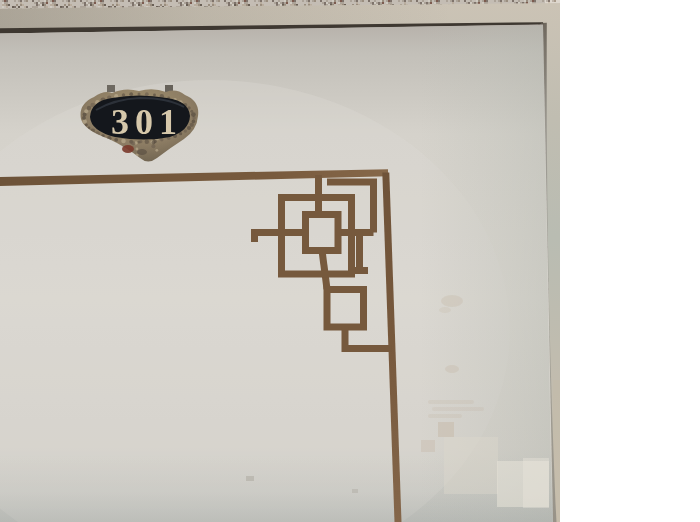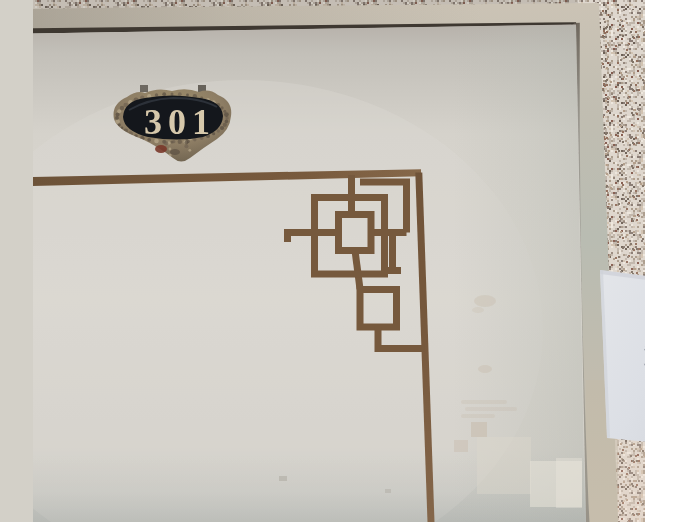--- a/index.html
+++ b/index.html
@@ -1,15 +1,15 @@
 <!DOCTYPE html>
 <html><head><meta charset="utf-8">
 <style>
 html,body{margin:0;padding:0;}
-#scene{position:relative;width:612px;height:522px;overflow:hidden;font-family:"Liberation Sans",sans-serif;background:#d3d0c8;padding-left:33px;}
+#scene{position:relative;width:560px;height:522px;overflow:hidden;font-family:"Liberation Sans",sans-serif;background:#d3d0c8;}
 #scene svg{filter:blur(0.32px);}
 .wb{filter:blur(0.5px);}
 .sb{filter:blur(0.35px);}
 </style></head>
 <body>
 <div id="scene">
 <svg width="700" height="522" viewBox="0 0 700 522" xmlns="http://www.w3.org/2000/svg">
 <defs>
 <pattern id="wall" width="48" height="48" patternUnits="userSpaceOnUse">
           <rect width="48" height="48" fill="#ded7ce"></rect>

